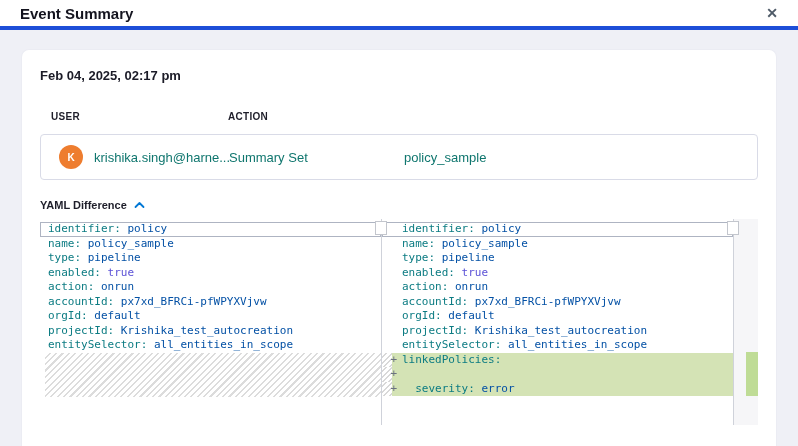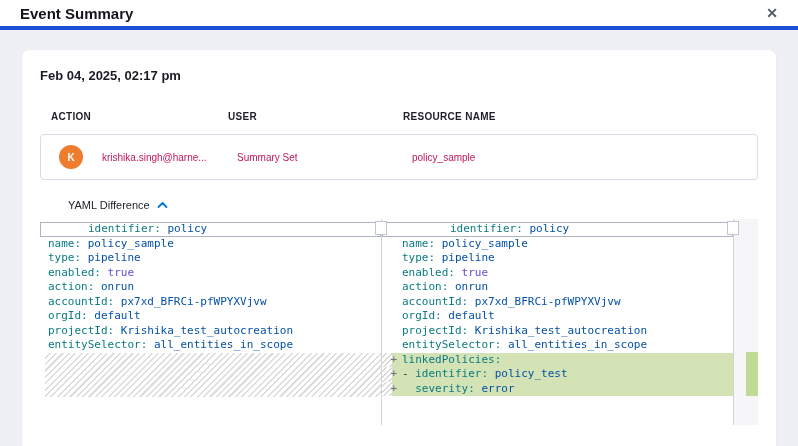--- a/index.html
+++ b/index.html
@@ -25,37 +25,37 @@
   .cols { display:grid; grid-template-columns:177px 175px 175px 1fr;
     padding-left:11px; margin-top:28px; }
   .col-h { font-size:10px; font-weight:700; letter-spacing:.3px; color:#1e1e2a; }
   .row-box { display:grid; grid-template-columns:170px 175px 175px 1fr;
     align-items:center; height:46px; margin-top:12px; padding-left:18px;
     border:1px solid #d9dbe7; border-radius:4px; background:#fff; }
   .user-cell { display:flex; align-items:center; gap:11px; }
   .avatar { width:24px; height:24px; border-radius:50%; background:#ee7d2f;
     color:#fff; font-size:10px; font-weight:700; display:flex;
     align-items:center; justify-content:center; flex:none; }
-  .cell-val { font-size:10px; color:#be185d; white-space:nowrap; overflow:hidden;margin-left:8px; }
+  .cell-val { font-size:13px; color:#0f766e; white-space:nowrap; overflow:hidden; }
 
   
   .yaml-label-row { margin-top:19px; display:flex; align-items:center; gap:7px;
     cursor:pointer; }
-  .yaml-label { font-size:11px; font-weight:400; color:#1e1e2a;margin-left:28px; }
+  .yaml-label { font-size:11px; font-weight:700; color:#1e1e2a; }
   .chev { display:inline-block; }
 
   .diff { display:flex; height:206px; margin-top:8px; overflow:hidden; }
   .pane { position:relative; padding-top:3px; }
   .pane-left { width:341px; flex:none; }
   .pane-right { flex:1 1 auto; border-left:1px solid #cfd2da;
     border-right:1px solid #cfd2da; min-width:0; }
   .cl { display:flex; height:14.5px; line-height:14.5px;
     font-family:"DejaVu Sans Mono", monospace; font-size:11px; }
   .pane-left .cl { padding-left:8px; }
-  .cl.first { box-shadow:inset 0 0 0 1px #aeb4c2;padding-left:48px; }
+  .cl.first { box-shadow:inset 0 0 0 1px #aeb4c2; }
   .gut { width:20px; flex:none; text-align:right; padding-right:5px;
     color:#6b7280; }
   .code { white-space:pre; }
   .k { color:#0b7b82; }
   .v { color:#0451a5; }
   .vb { color:#5b51d6;margin-top:34px; }
   .pfx { color:#333a44; }
   .cl.added { background:#d4e3b5; }
   .gut.gha { background-color:#d4e3b5;
     background-image:repeating-linear-gradient(135deg,#ffffff 0 2.5px,#d8d8d8 2.5px 4px);
@@ -77,23 +77,22 @@
     <span>✕</span>
   </button>
 </div>
 
 <div class="modal-body">
   <div class="card">
 
     <div class="event-date">Feb 04, 2025, 02:17 pm</div>
 
     <div class="cols">
+      <span class="col-h">USER</span>
       <span class="col-h">ACTION</span>
-      <span class="col-h">USER</span>
-      <span class="col-h">RESOURCE NAME</span>
     </div>
 
     <div class="row-box">
       <div class="user-cell">
         <span class="avatar">K</span>
         <span class="cell-val">krishika.singh@harne...</span>
       </div>
       <span class="cell-val">Summary Set</span>
       <span class="cell-val">policy_sample</span>
     </div>
@@ -176,21 +175,20 @@
             <div class="cl">
               <span class="gut"></span>
               <span class="code"><span class="k">entitySelector: </span><span class="v">all_entities_in_scope</span></span>
             </div>
             <div class="cl added">
               <span class="gut gha">+</span>
               <span class="code"><span class="k">linkedPolicies:</span></span>
             </div>
             <div class="cl added">
               <span class="gut gha">+</span>
-              <span class="code"><span class="pfx">- </span><span class="k">identifier: </span><span class="v">policy_test</span></span>
             </div>
             <div class="cl added">
               <span class="gut gha">+</span>
               <span class="code"><span class="pfx">  </span><span class="k">severity: </span><span class="v">error</span></span>
             </div>
           </div>
         <div class="slider"></div>
       </div>
       <div class="ruler">
         <div class="ruler-mark"></div>

